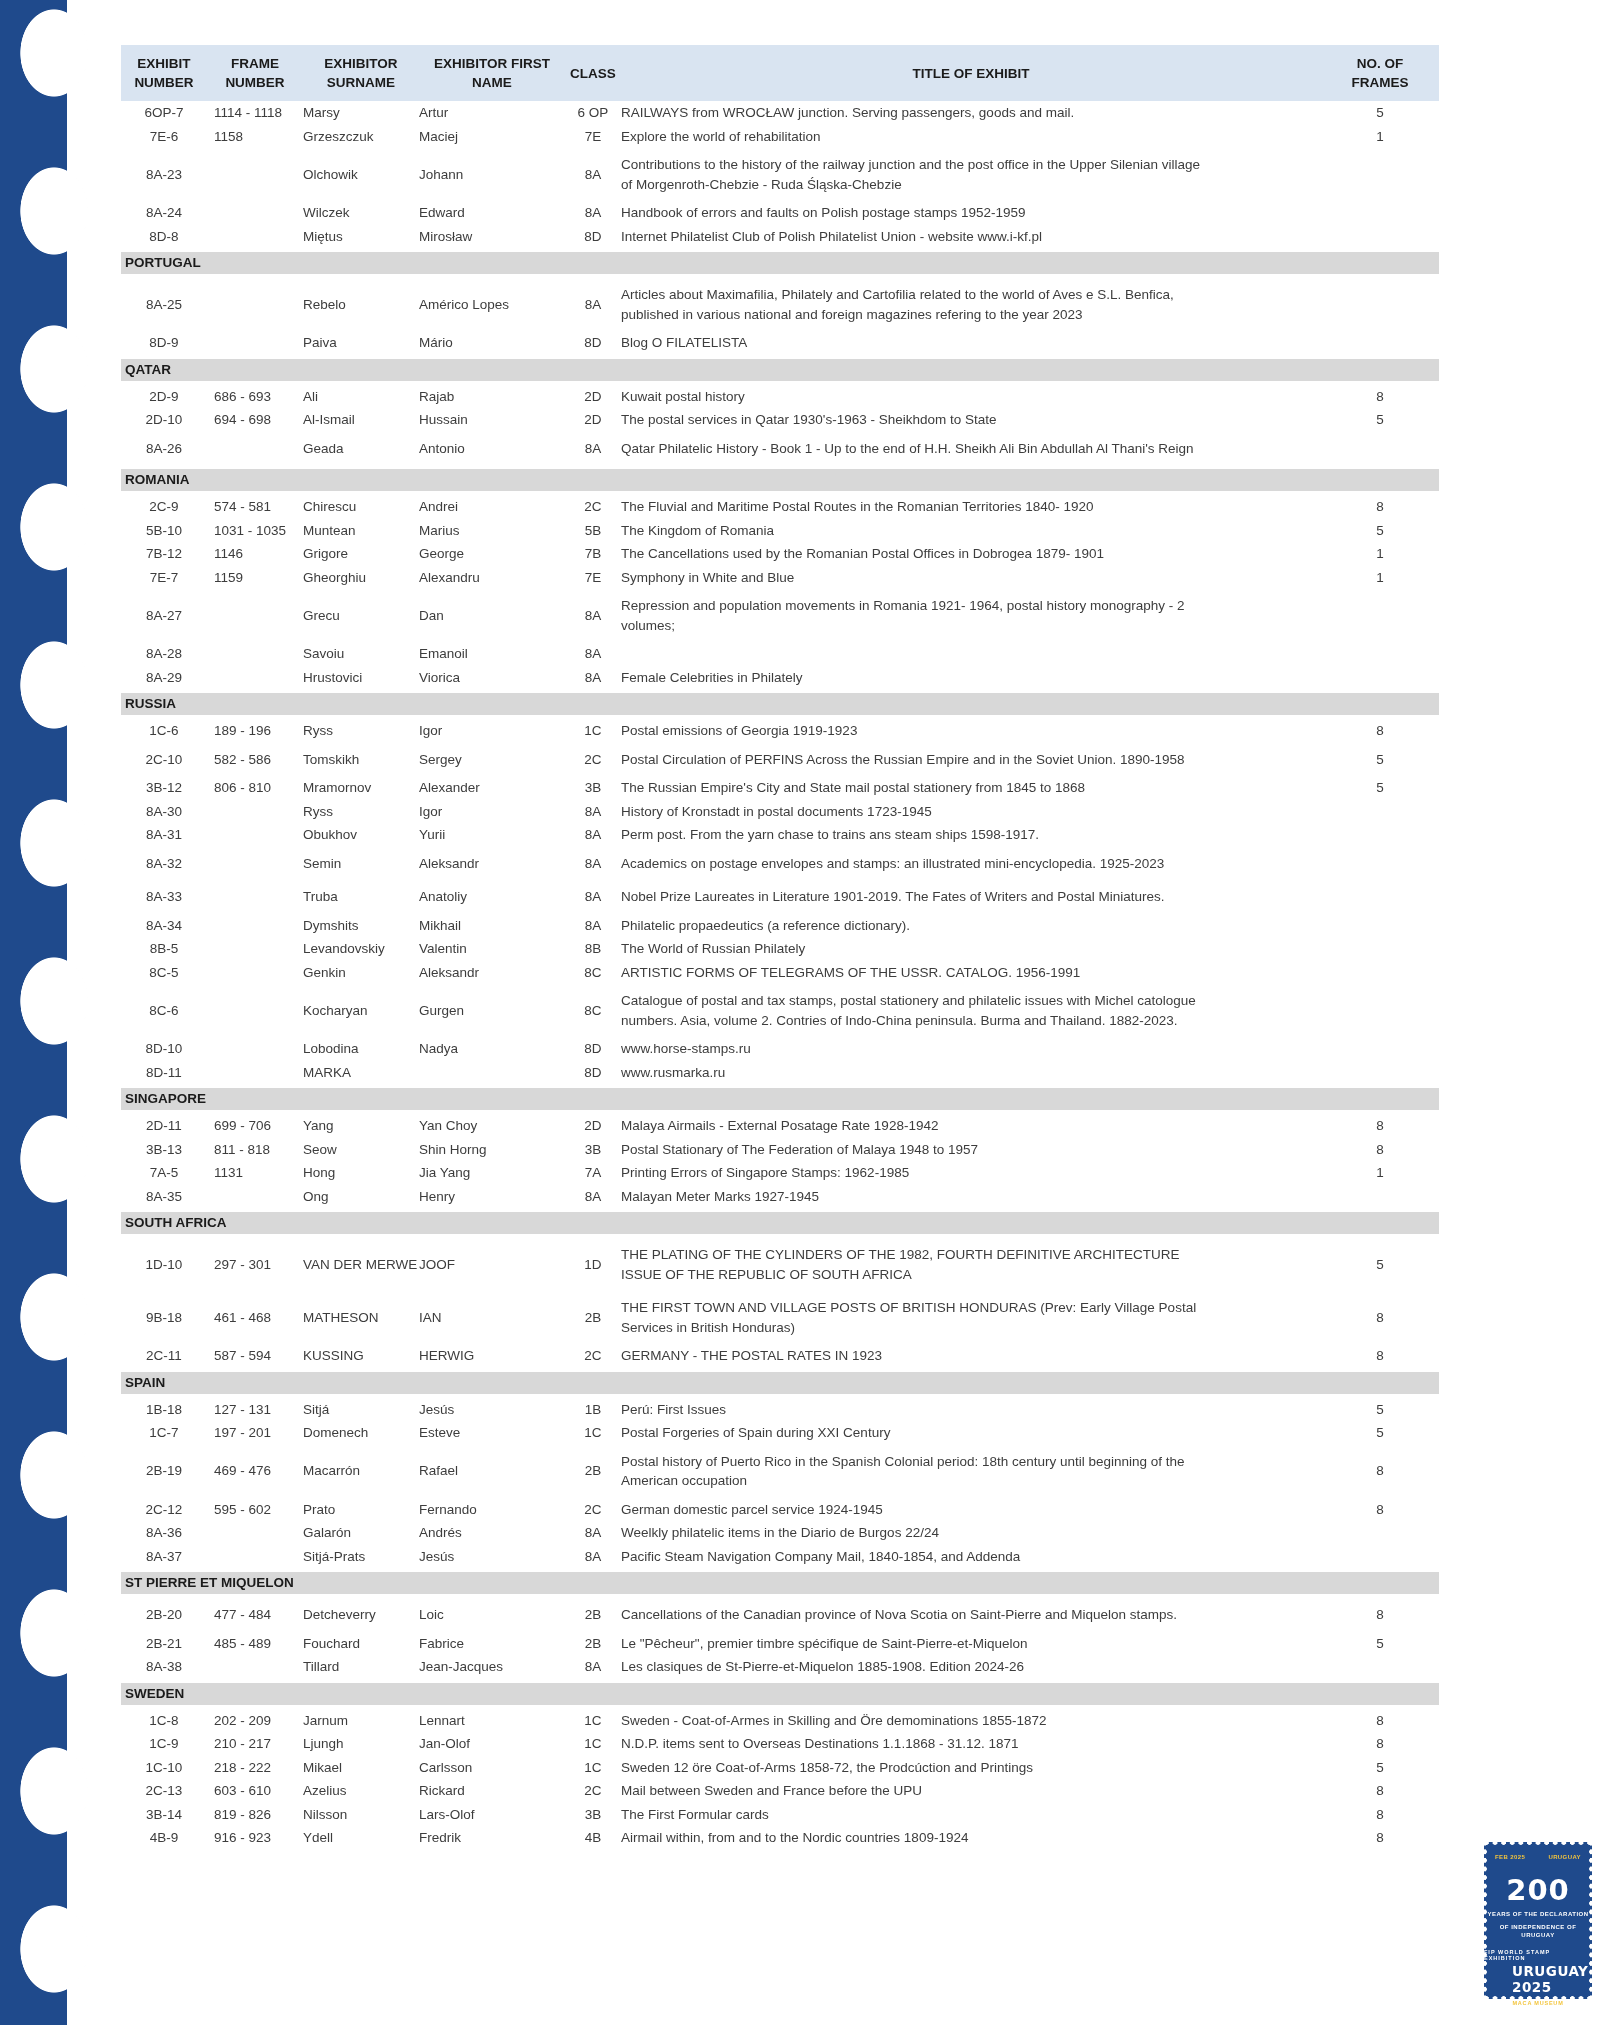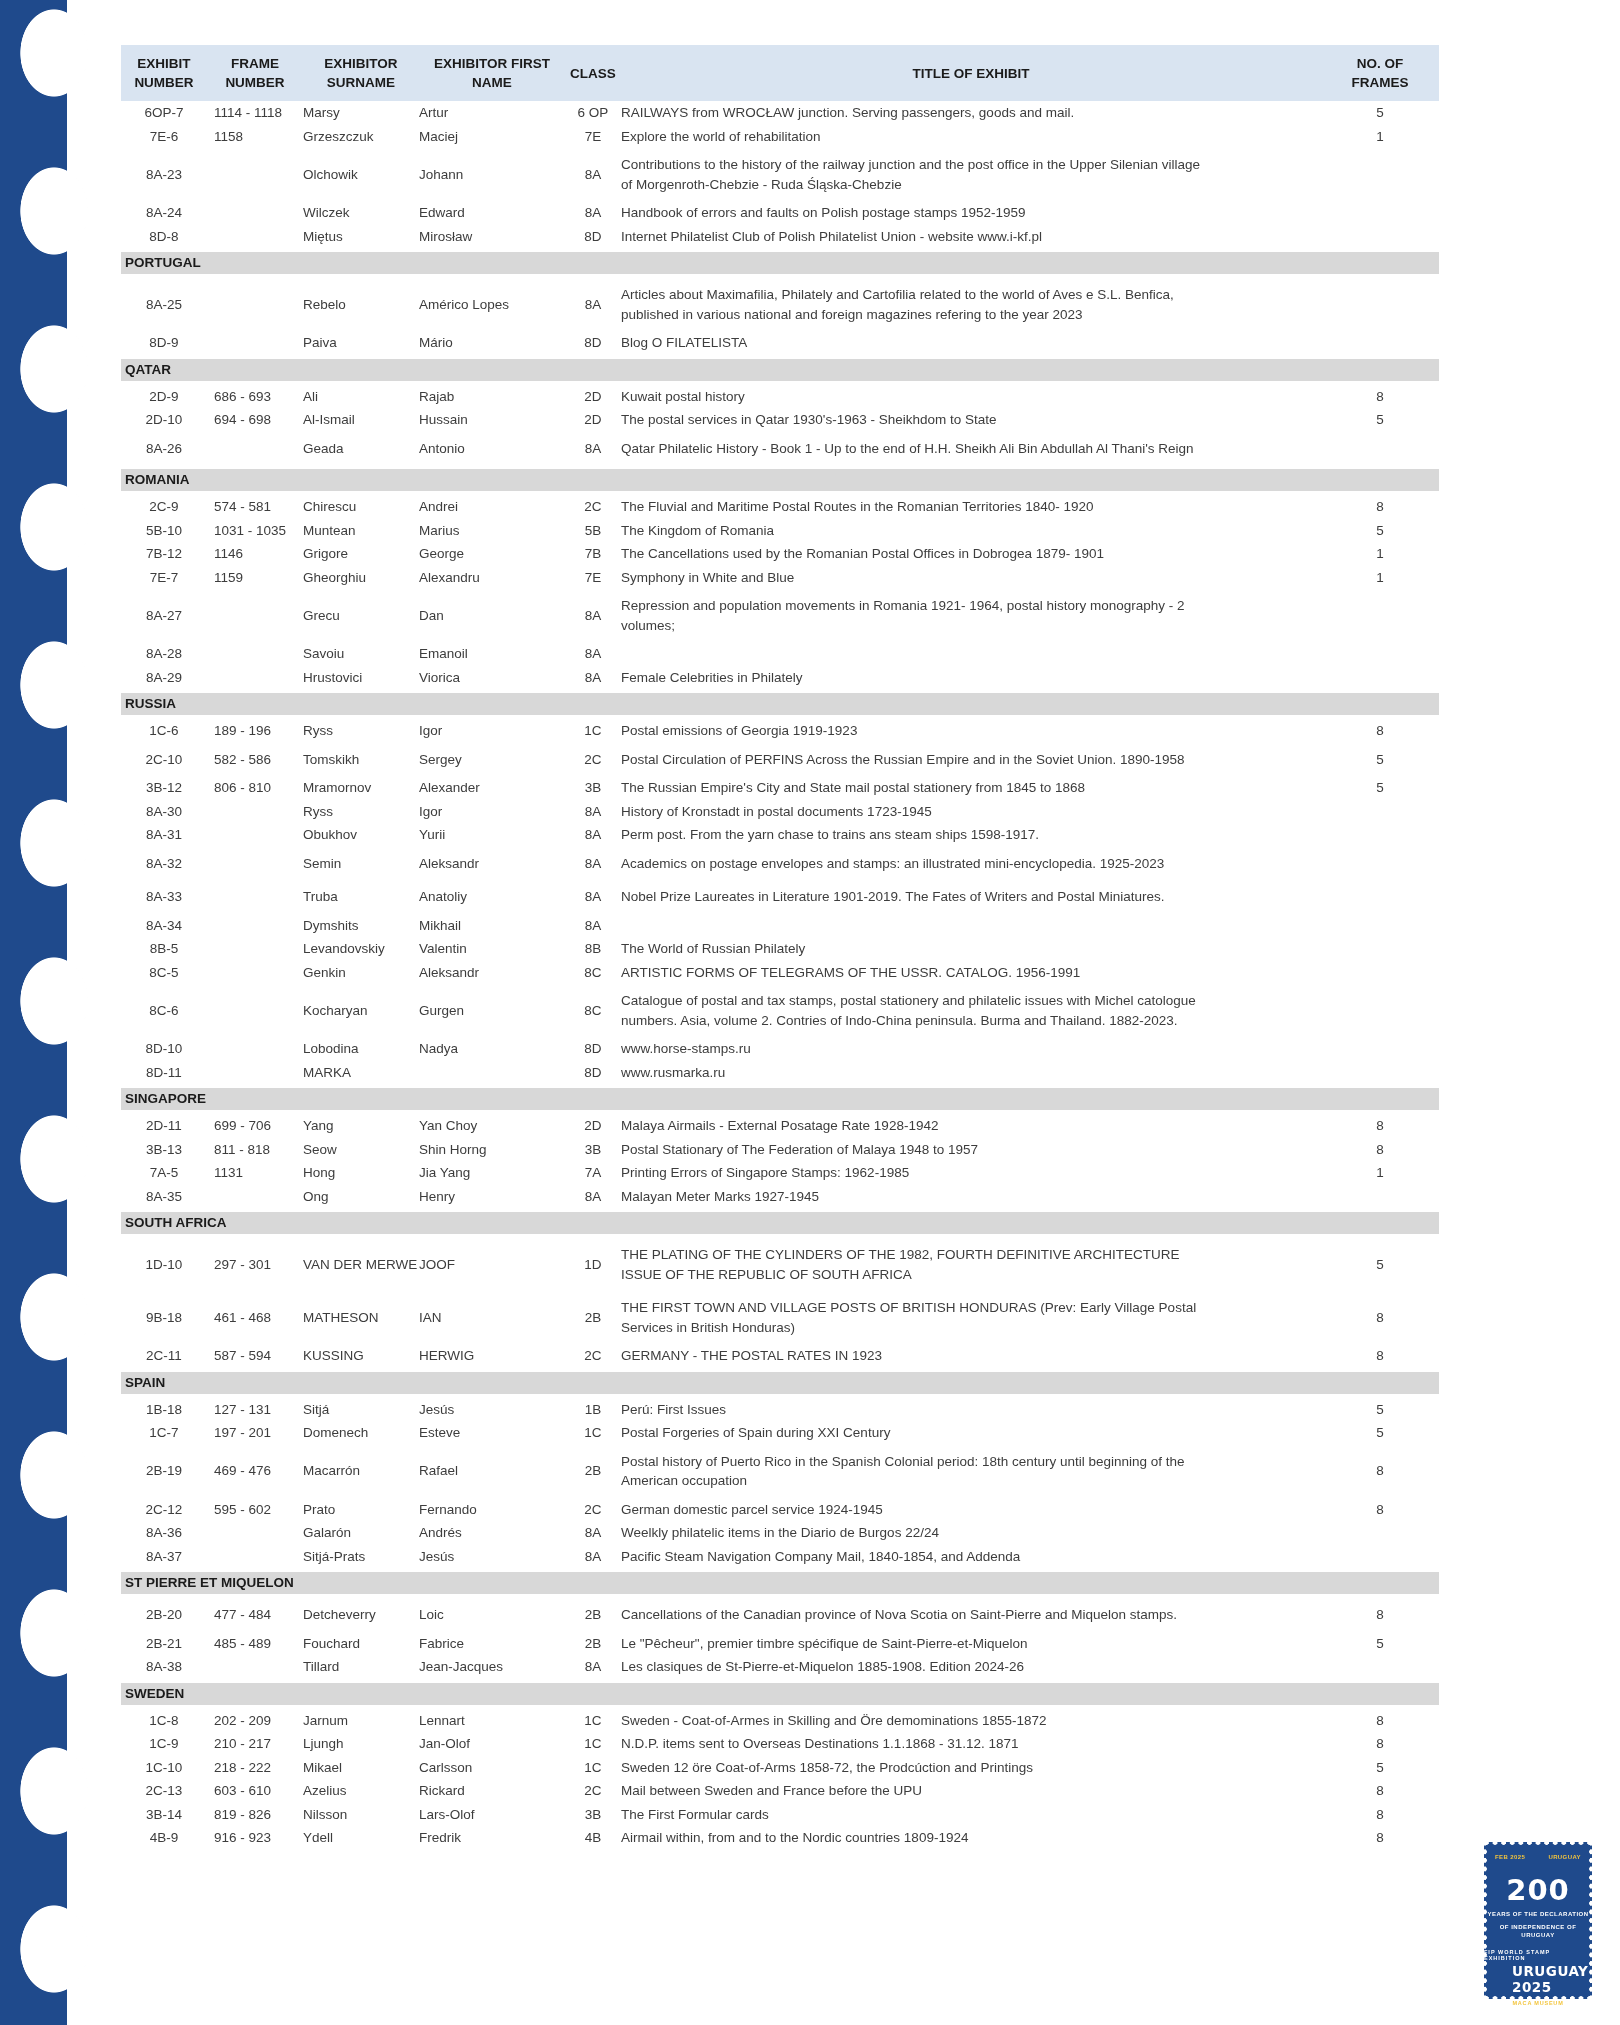--- a/index.html
+++ b/index.html
@@ -317,20 +317,21 @@
           <div class="cell c-cls">8A</div>
           <div class="cell c-title">Nobel Prize Laureates in Literature 1901-2019. The Fates of Writers and Postal Miniatures.</div>
           <div class="cell c-nof"></div>
         </div>
         <div class="r">
           <div class="cell c-exh">8A-34</div>
           <div class="cell c-frame"></div>
           <div class="cell c-sur">Dymshits</div>
           <div class="cell c-first">Mikhail</div>
           <div class="cell c-cls">8A</div>
+          <div class="cell c-title">Philatelic propaedeutics (a reference dictionary).</div>
           <div class="cell c-nof"></div>
         </div>
         <div class="r">
           <div class="cell c-exh">8B-5</div>
           <div class="cell c-frame"></div>
           <div class="cell c-sur">Levandovskiy</div>
           <div class="cell c-first">Valentin</div>
           <div class="cell c-cls">8B</div>
           <div class="cell c-title">The World of Russian Philately</div>
           <div class="cell c-nof"></div>

